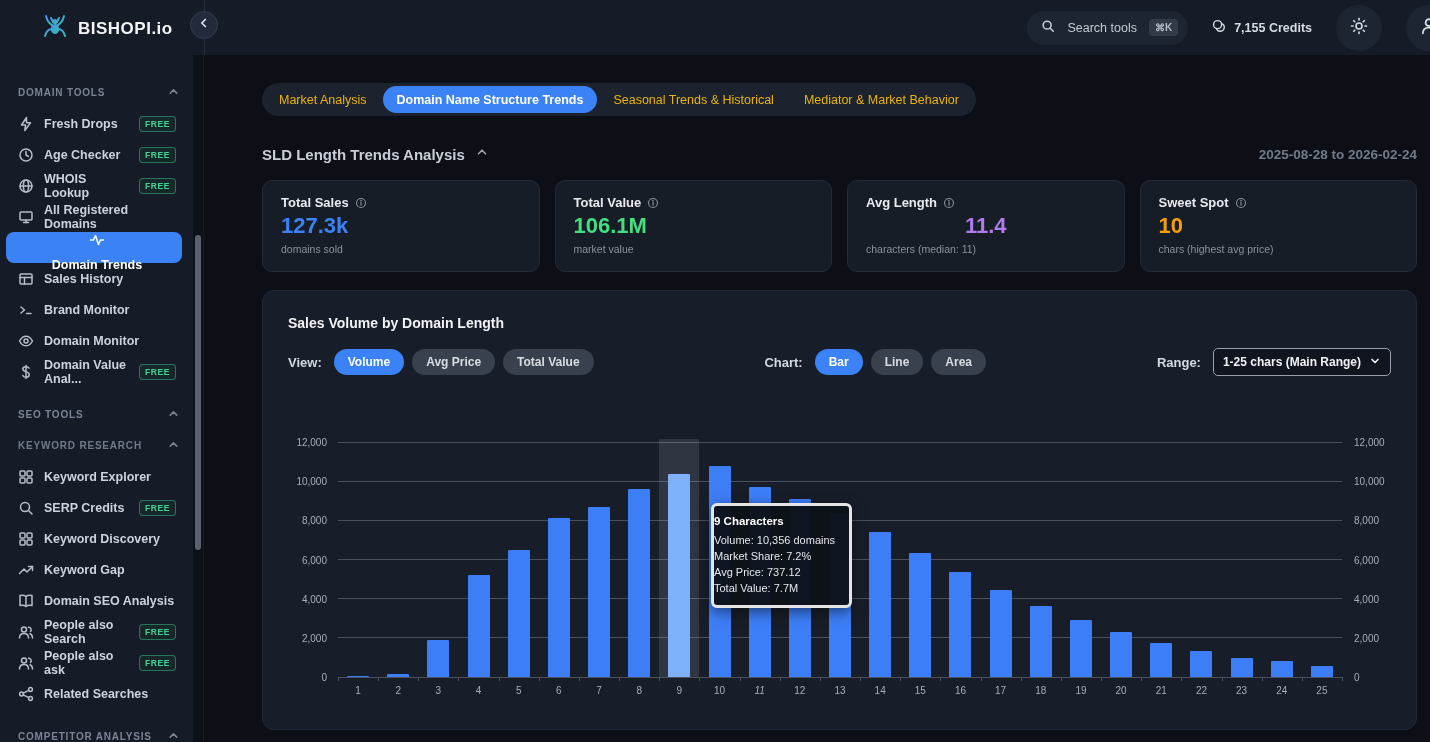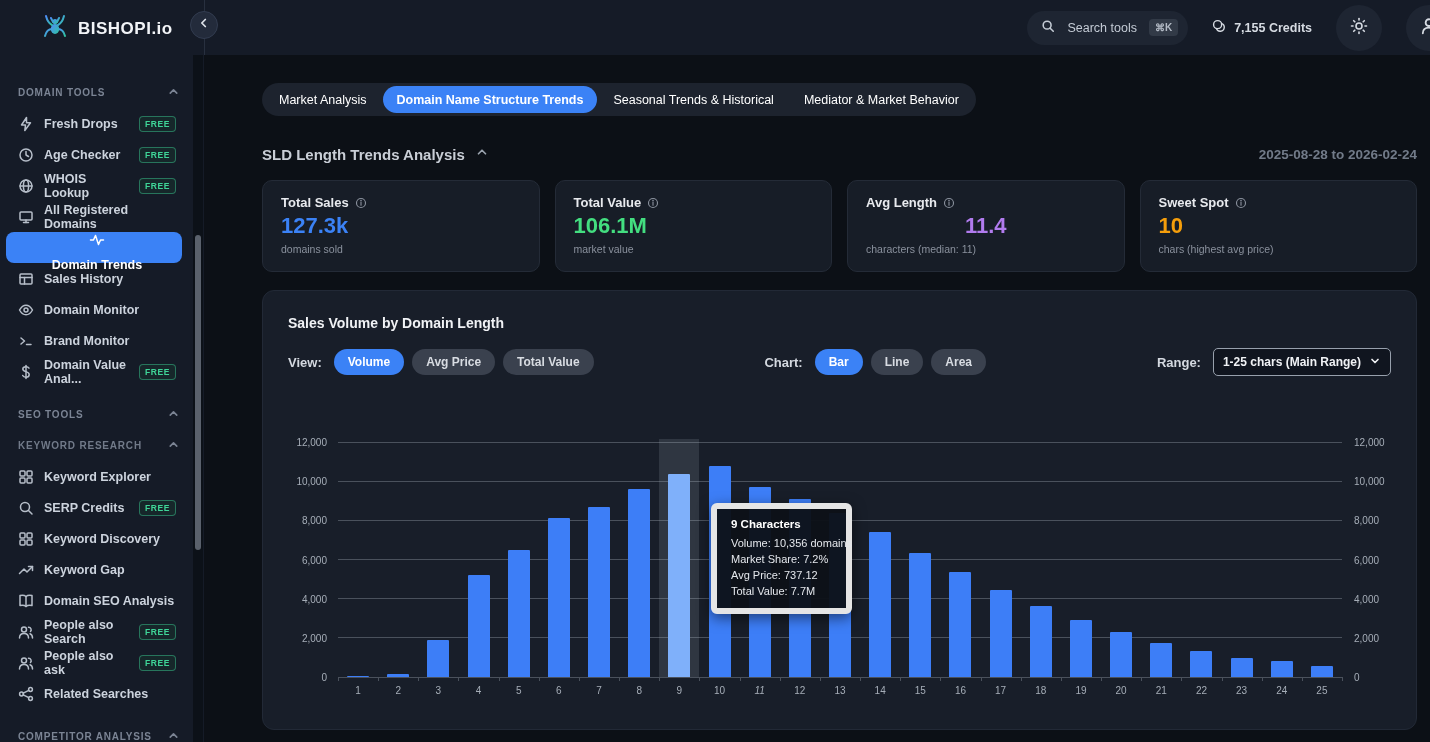--- a/index.html
+++ b/index.html
@@ -40,21 +40,21 @@
   .side-item.active .ic { color:#ffffff; }
   .badge-free { margin-left:auto; font-size:8.5px; font-weight:bold; letter-spacing:.6px; color:#3fd598;
     border:1px solid rgba(63,213,152,.45); background:rgba(26,64,49,.35); border-radius:4px; padding:2px 5px; }
 
   
   .main { position:absolute; left:204px; top:55px; right:0; bottom:0; background:#0c1016; }
 
   .tabs-row { position:absolute; left:58px; top:28px; display:inline-flex; align-items:center;
     background:#1d232e; border-radius:17px; padding:3px; gap:2px; }
   .tab { height:27px; display:flex; align-items:center; padding:0 14px; border-radius:14px;
-    color:#ffffff; font-size:12.5px; cursor:pointer; white-space:nowrap; }
+    color:#eab308; font-size:12.5px; cursor:pointer; white-space:nowrap; }
   .tab.active { background:#3b82f6; color:#ffffff; font-weight:600; }
 
   .section-row { position:absolute; left:58px; right:13px; top:84px; height:30px;
     display:flex; align-items:center; justify-content:space-between; }
   .section-title-wrap { display:flex; align-items:center; gap:10px; cursor:pointer; }
   .section-title { color:#c9ced6; font-size:15px; font-weight:bold; }
   .section-chev { color:#9aa2ad; }
   .date-range { color:#727b89; font-size:13.5px; font-weight:bold; }
 
   .stats-row { position:absolute; left:58px; right:13px; top:125px; height:92px;
@@ -86,21 +86,21 @@
   .bar { position:absolute; bottom:0; width:22px; border-radius:1px 1px 0 0; cursor:pointer; }
   .hover-band { position:absolute; top:-3px; bottom:0; width:40px; background:rgba(170,180,195,.16); }
   .ylab { position:absolute; color:#a6aeb8; font-size:10px; }
   .ylab-left { left:0; width:64px; text-align:right; }
   .ylab-right { right:2px; width:60px; text-align:left; }
   .xaxis { position:absolute; left:75px; right:74px; top:235px; height:24px; }
   .xtick { position:absolute; top:0; width:1px; height:4px; background:#4a515c; }
   .xlab { position:absolute; top:8px; transform:translateX(-50%); color:#a6aeb8; font-size:10px; }
 
   .tooltip { position:absolute; left:448px; top:212px; width:141px; background:rgba(13,17,24,.96);
-    border:6px solid #e5e5e5; border-radius:6px; padding:9px 14px; z-index:9; pointer-events:none;
+    border:3px solid #e5e5e5; border-radius:6px; padding:9px 0; z-index:9; pointer-events:none;
     box-shadow:0 4px 14px rgba(0,0,0,.5); }
   .tt-title { color:#ffffff; font-size:11.5px; font-weight:bold; margin-bottom:5px; }
   .tt-line { color:#e4e7ec; font-size:11px; line-height:16px; white-space:nowrap; }
 </style>
 </head>
 <body>
 
 <div class="app">
 
   <div class="topbar">
@@ -243,34 +243,34 @@
               <rect x="2" y="3" width="12" height="10" rx="1"></rect>
               <line x1="2" y1="6.5" x2="14" y2="6.5"></line>
               <line x1="6.5" y1="6.5" x2="6.5" y2="13"></line>
             </svg>
           </span>
           <span>Sales History</span>
         </div>
         <div class="side-item">
           <span class="ic">
             <svg width="16" height="16" viewBox="0 0 16 16" fill="none" stroke="currentColor" stroke-width="1.5" stroke-linecap="round" stroke-linejoin="round">
+              <polyline points="3 5 6.5 8 3 11"></polyline>
+              <line x1="8.5" y1="11.5" x2="13" y2="11.5"></line>
+            </svg>
+          </span>
+          <span>Brand Monitor</span>
+        </div>
+        <div class="side-item">
+          <span class="ic">
+            <svg width="16" height="16" viewBox="0 0 16 16" fill="none" stroke="currentColor" stroke-width="1.5" stroke-linecap="round" stroke-linejoin="round">
               <path d="M1.5 8 C3.5 4.5 6 3.2 8 3.2 C10 3.2 12.5 4.5 14.5 8 C12.5 11.5 10 12.8 8 12.8 C6 12.8 3.5 11.5 1.5 8 Z"></path>
               <circle cx="8" cy="8" r="2"></circle>
             </svg>
           </span>
           <span>Domain Monitor</span>
-        </div>
-        <div class="side-item">
-          <span class="ic">
-            <svg width="16" height="16" viewBox="0 0 16 16" fill="none" stroke="currentColor" stroke-width="1.5" stroke-linecap="round" stroke-linejoin="round">
-              <polyline points="3 5 6.5 8 3 11"></polyline>
-              <line x1="8.5" y1="11.5" x2="13" y2="11.5"></line>
-            </svg>
-          </span>
-          <span>Brand Monitor</span>
         </div>
         <div class="side-item">
           <span class="ic">
             <svg width="16" height="16" viewBox="0 0 16 16" fill="none" stroke="currentColor" stroke-width="1.5" stroke-linecap="round" stroke-linejoin="round">
               <line x1="8" y1="1.5" x2="8" y2="14.5"></line>
               <path d="M11 4.2 C10.4 3.2 9.3 2.8 8 2.8 C6.2 2.8 4.8 3.6 4.8 5.1 C4.8 8.3 11.2 7 11.2 10.4 C11.2 12.2 9.8 13.2 8 13.2 C6.4 13.2 5.2 12.6 4.7 11.5"></path>
             </svg>
           </span>
           <span>Domain Value Anal...</span>
           <span class="badge-free">FREE</span>

